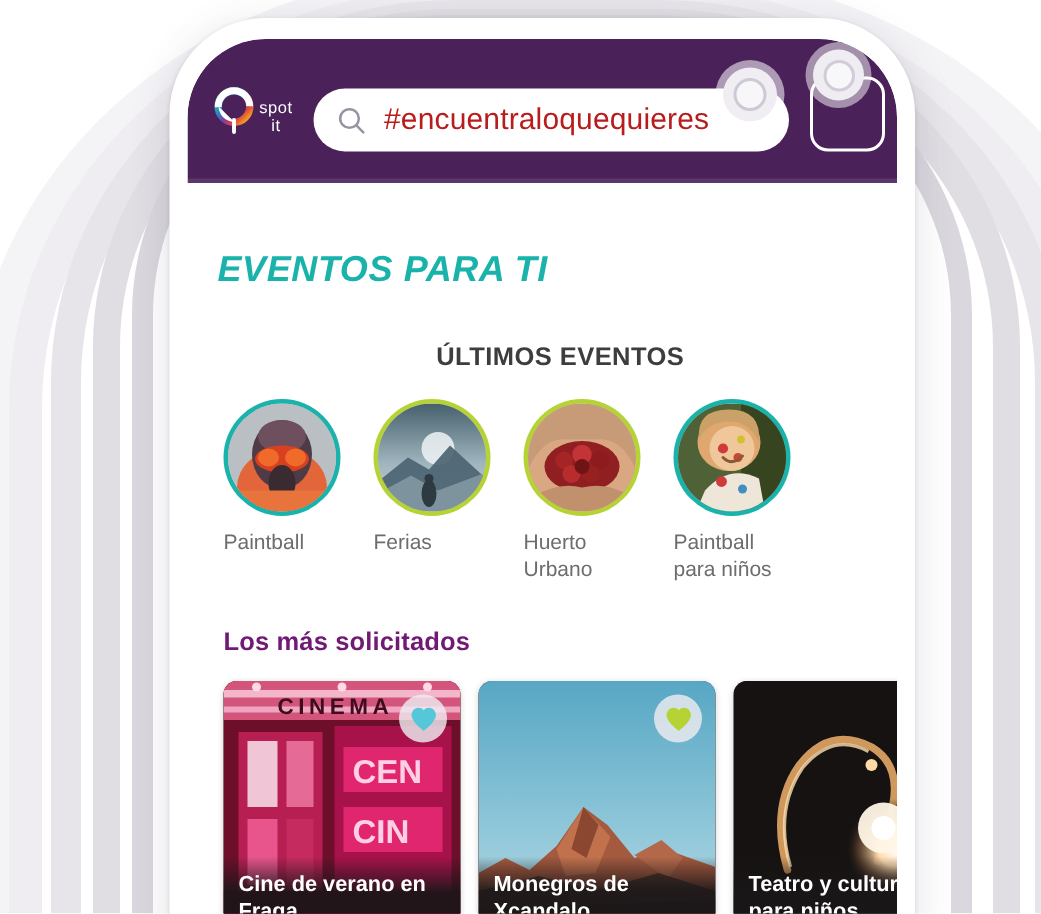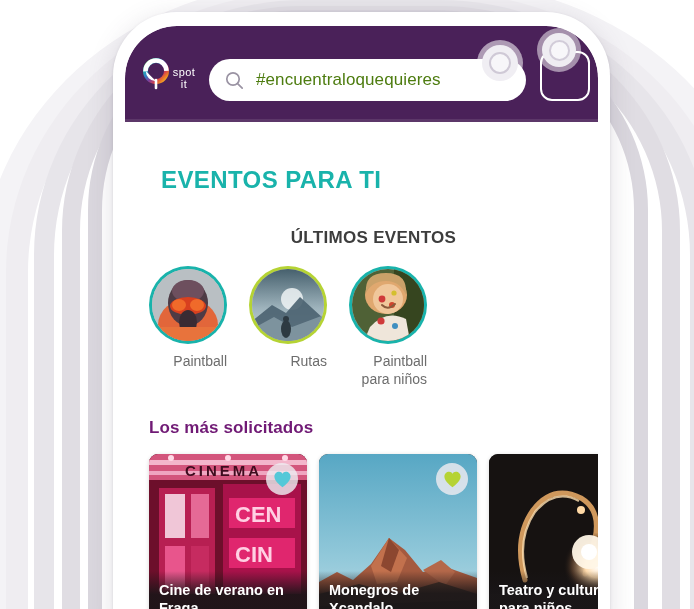--- a/index.html
+++ b/index.html
@@ -58,21 +58,21 @@
   }
 
   
   .search{
     flex:1;height:42px;background:#ffffff;border-radius:22px;
     display:flex;align-items:center;gap:12px;
     margin:12px 0 0 14px;padding:0 16px;box-sizing:border-box;
     position:relative;min-width:0;
   }
   .search-text{
-    color:#4d7c0f;font-size:17px;white-space:nowrap;overflow:hidden;
+    color:#b91c1c;font-size:20px;white-space:nowrap;overflow:hidden;
     letter-spacing:.1px;
   }
   .mic-btn{
     position:absolute;right:8px;top:-14px;
     width:36px;height:36px;border-radius:50%;
     background:#f0eef3;
     box-shadow:0 0 0 5px rgba(255,255,255,.55);
     display:flex;align-items:center;justify-content:center;
   }
   .mic-inner{width:18px;height:18px;border-radius:50%;
@@ -92,37 +92,38 @@
     background:#efedf2;box-shadow:0 0 0 5px rgba(255,255,255,.5);
     display:flex;align-items:center;justify-content:center;
   }
   .bag-dot-inner{width:17px;height:17px;border-radius:50%;
                  border:2px solid #d2ccd9;background:#f8f7fa;}
 
   
   #content{padding:0 0 0 0;background:#fff;height:100%;}
   .h-main{
     color:#19b3ab;font-size:24px;font-weight:bold;letter-spacing:.4px;
-    margin:44px 0 0 36px;
+    margin:44px 0 0 20px;
+    font-style:italic;
   }
   .h-sub{
     color:#3d3d3d;font-size:17px;font-weight:bold;letter-spacing:.3px;
     margin:34px 0 0 24px;
     text-align:center;
   }
   .h-sub2{
     color:#701a75;font-size:17px;font-weight:bold;letter-spacing:.1px;
     margin:30px 0 0 24px;
   }
 
   
   .stories{
     display:flex;gap:22px;margin:18px 0 0 24px;
   }
-  .story{width:78px;flex:0 0 78px;text-align:right;}
+  .story{width:78px;flex:0 0 78px;text-align:left;}
   .ring{
     width:78px;height:78px;border-radius:50%;
     padding:3px;box-sizing:border-box;
     display:flex;align-items:center;justify-content:center;
   }
   .thumb{
     width:100%;height:100%;border-radius:50%;overflow:hidden;
     position:relative;background:#cfcfcf;
   }
   .story-label{
@@ -248,23 +249,42 @@
                 </defs>
                 <rect width="72" height="72" fill="url(#sky1)"></rect>
                 <circle cx="40" cy="30" r="11" fill="#eef3f5" opacity=".85"></circle>
                 <path d="M0 52 L20 36 L34 44 L48 28 L72 50 L72 72 L0 72 Z" fill="#4a6270" opacity=".9"></path>
                 <path d="M0 60 L22 48 L40 58 L72 46 L72 72 L0 72 Z" fill="#8ba0ab" opacity=".75"></path>
                 <ellipse cx="34" cy="60" rx="5" ry="9" fill="#2d3a42"></ellipse>
                 <circle cx="34" cy="50" r="3" fill="#2d3a42"></circle>
               </svg>
             </div>
           </div>
-          <div class="story-label">Rutas</div>
-        </div>
-
+          <div class="story-label">Ferias</div>
+        </div>
+
+        <div class="story">
+          <div class="ring" style="background:#b5d334;">
+            <div class="thumb">
+              <svg viewBox="0 0 72 72" width="100%" height="100%" preserveAspectRatio="xMidYMid slice">
+                <rect width="72" height="72" fill="#c79a78"></rect>
+                <path d="M0 44 Q10 22 26 24 L46 24 Q62 22 72 44 L72 72 L0 72 Z" fill="#d9a882"></path>
+                <ellipse cx="36" cy="42" rx="25" ry="17" fill="#8f1f20"></ellipse>
+                <circle cx="24" cy="38" r="6" fill="#a52426"></circle>
+                <circle cx="36" cy="34" r="6.5" fill="#c23436"></circle>
+                <circle cx="48" cy="38" r="6" fill="#8e1b1d"></circle>
+                <circle cx="29" cy="47" r="6" fill="#b92c2e"></circle>
+                <circle cx="42" cy="47" r="6" fill="#97211f"></circle>
+                <circle cx="36" cy="42" r="5" fill="#6e1415"></circle>
+                <path d="M4 62 Q20 52 36 56 Q54 52 68 62 L68 72 L4 72 Z" fill="#c1906c"></path>
+              </svg>
+            </div>
+          </div>
+          <div class="story-label">Huerto Urbano</div>
+        </div>
 
 
         <div class="story">
           <div class="ring" style="background:#19b3ab;">
             <div class="thumb">
               <svg viewBox="0 0 72 72" width="100%" height="100%" preserveAspectRatio="xMidYMid slice">
                 <rect width="72" height="72" fill="#4f6136"></rect>
                 <rect x="42" width="30" height="72" fill="#36451f"></rect>
                 <ellipse cx="34" cy="26" rx="21" ry="19" fill="#e0a86f"></ellipse>
                 <path d="M14 24 Q12 4 34 4 Q56 4 54 26 Q48 12 34 12 Q20 12 14 24 Z" fill="#caa169"></path>

